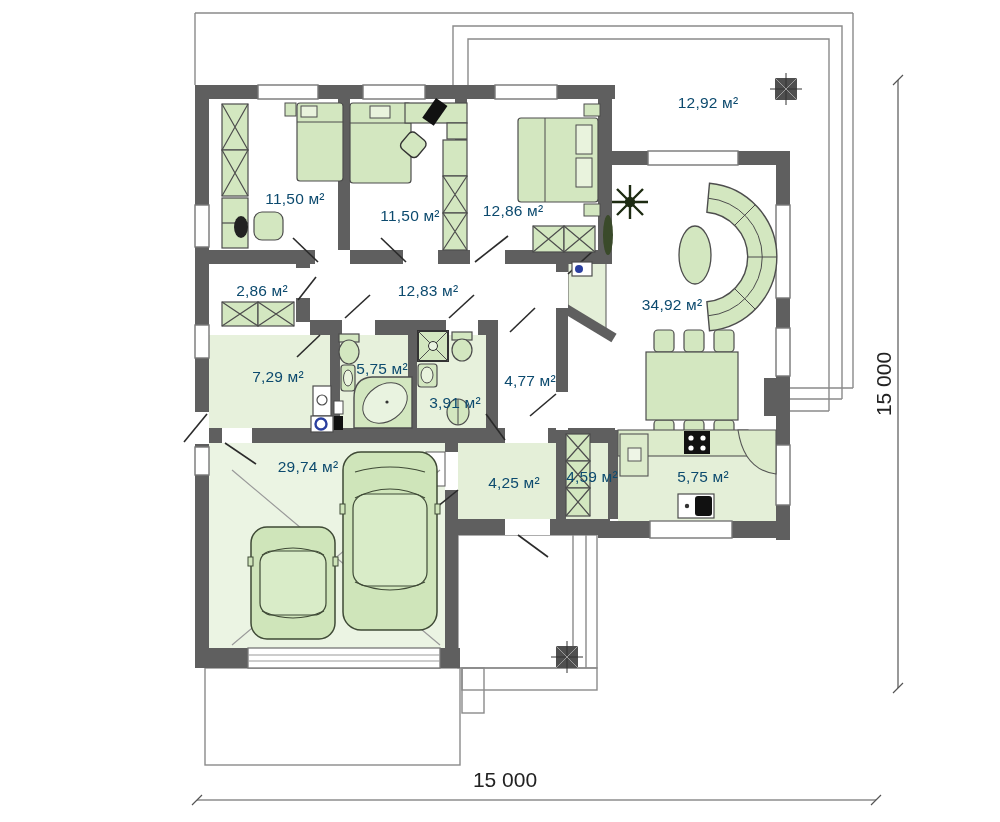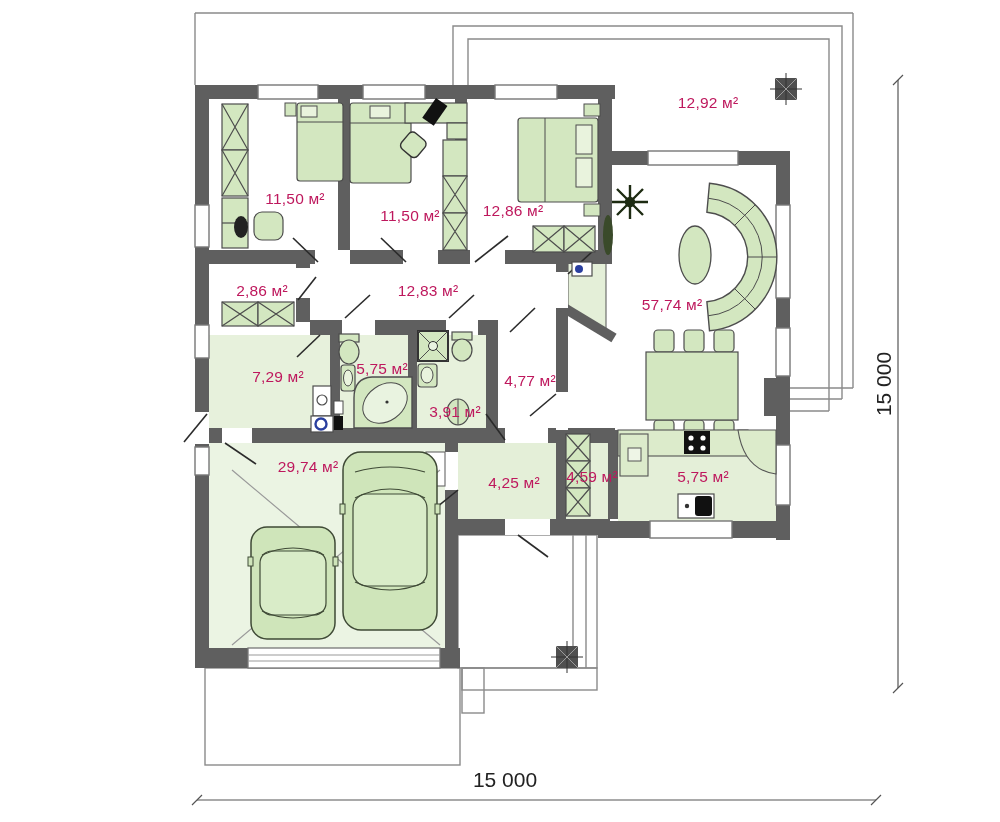--- a/index.html
+++ b/index.html
@@ -1,20 +1,20 @@
 <!DOCTYPE html>
 <html><head>
 <meta charset="utf-8">
 <style>
   html,body{margin:0;padding:0;background:#fff;}
   #stage{position:relative;width:1000px;height:822px;background:#ffffff;overflow:hidden;
          font-family:"Liberation Sans",sans-serif;}
   #plan-svg{position:absolute;left:0;top:0;}
   .lbl{position:absolute;transform:translate(-50%,-50%);
-       font:15.5px "Liberation Sans",sans-serif;color:#be185d;
+       font:15.5px "Liberation Sans",sans-serif;color:#0c4a6e;
        white-space:nowrap;letter-spacing:.2px;}
   .dim{position:absolute;transform:translate(-50%,-50%);
        font:21px "Liberation Sans",sans-serif;color:#222;white-space:nowrap;}
   .dim.vert{transform:translate(-50%,-50%) rotate(-90deg);}
 </style>
 </head>
 <body>
 
 <div id="stage">
 
@@ -329,24 +329,24 @@
   </g>
 </svg>
 
   <div>
     <div class="lbl" style="left:295px;top:199px">11,50 м²</div>
     <div class="lbl" style="left:410px;top:216px">11,50 м²</div>
     <div class="lbl" style="left:513px;top:211px">12,86 м²</div>
     <div class="lbl" style="left:708px;top:103px">12,92 м²</div>
     <div class="lbl" style="left:262px;top:291px">2,86 м²</div>
     <div class="lbl" style="left:428px;top:291px">12,83 м²</div>
-    <div class="lbl" style="left:672px;top:305px">57,74 м²</div>
+    <div class="lbl" style="left:672px;top:305px">34,92 м²</div>
     <div class="lbl" style="left:278px;top:377px">7,29 м²</div>
     <div class="lbl" style="left:382px;top:369px">5,75 м²</div>
-    <div class="lbl" style="left:455px;top:412px">3,91 м²</div>
+    <div class="lbl" style="left:455px;top:403px">3,91 м²</div>
     <div class="lbl" style="left:530px;top:381px">4,77 м²</div>
     <div class="lbl" style="left:308px;top:467px">29,74 м²</div>
     <div class="lbl" style="left:514px;top:483px">4,25 м²</div>
     <div class="lbl" style="left:592px;top:477px">4,59 м²</div>
     <div class="lbl" style="left:703px;top:477px">5,75 м²</div>
   </div>
 
   <div class="dim" style="left:505px;top:780px">15 000</div>
   <div class="dim vert" style="left:884px;top:384px">15 000</div>
 

